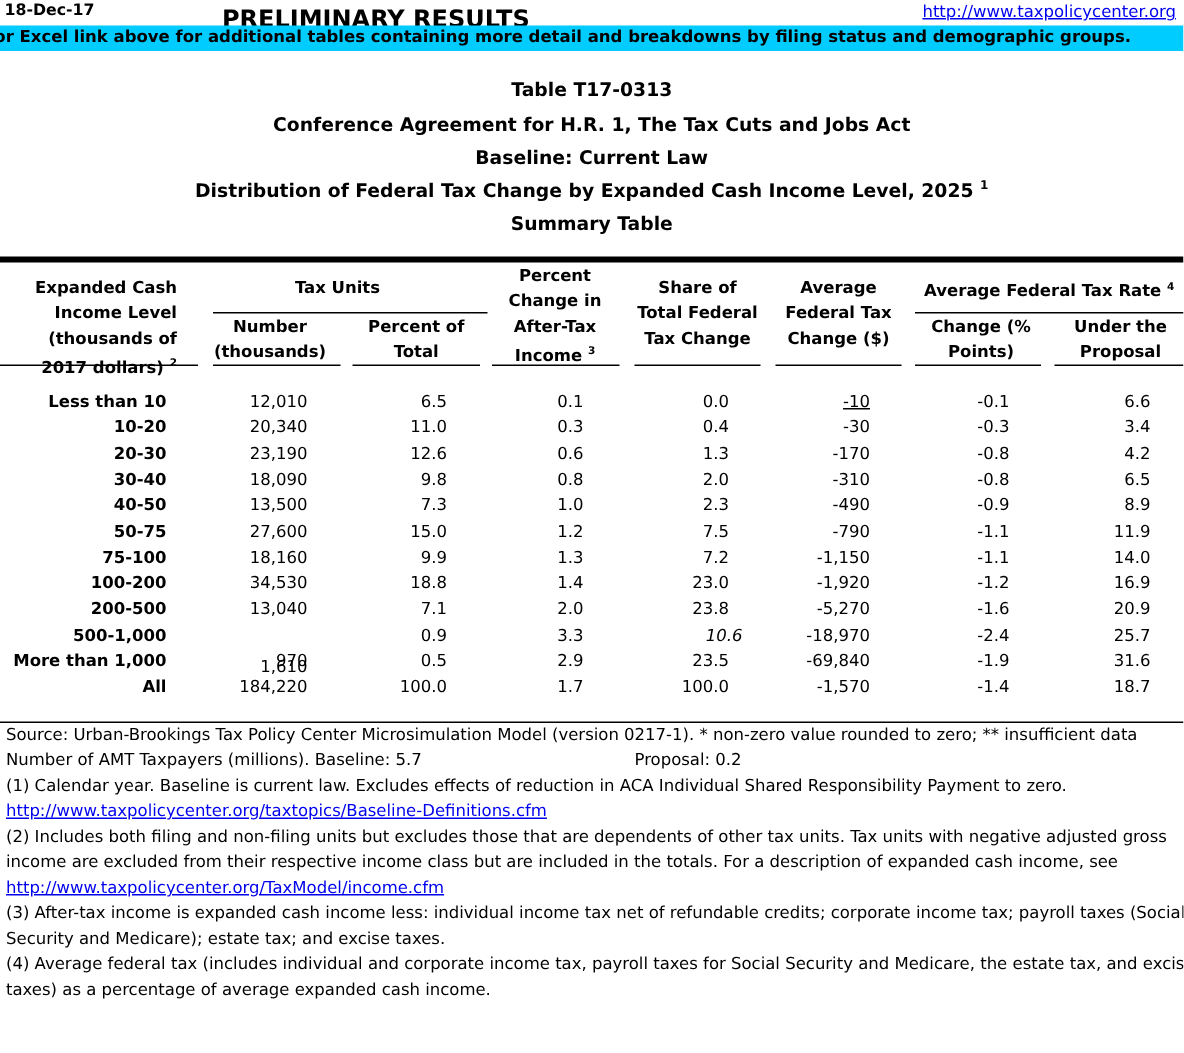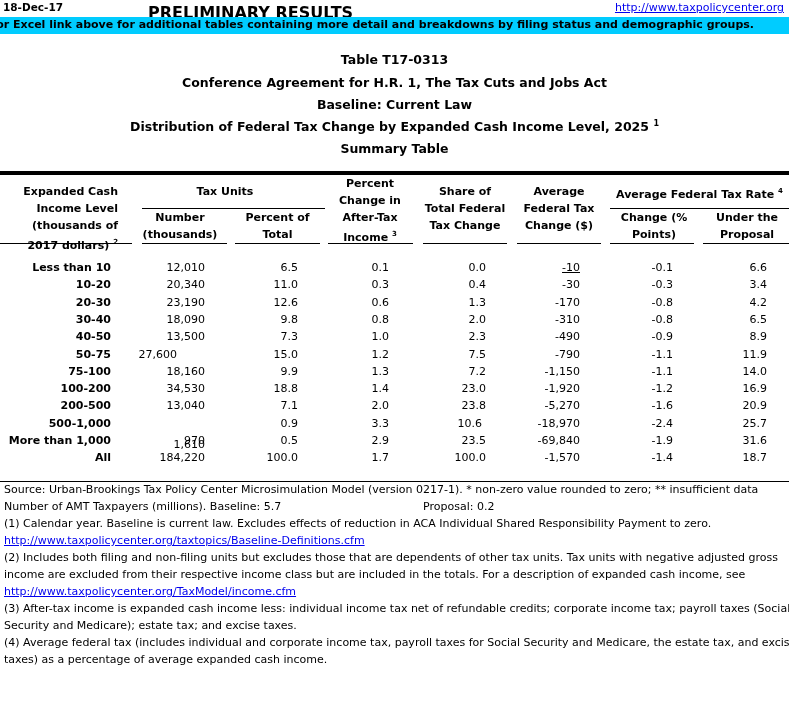--- a/index.html
+++ b/index.html
@@ -116,21 +116,21 @@
       <span class="cell" style="right: 584px; text-align: center;">13,500</span>
       <span class="cell" style="right: 491px;">7.3</span>
       <span class="cell" style="right: 400px;">1.0</span>
       <span class="cell" style="right: 303px;">2.3</span>
       <span class="cell" style="right: 209px;">-490</span>
       <span class="cell" style="right: 116px;">-0.9</span>
       <span class="cell" style="right: 22px;">8.9</span>
     </div>
     <div class="row" style="top: 347.5px;">
       <span class="cell lbl" style="right: 678px;">50-75</span>
-      <span class="cell" style="right: 612px;">27,600</span>
+      <span class="cell" style="right: 584px;">27,600</span>
       <span class="cell" style="right: 491px;">15.0</span>
       <span class="cell" style="right: 400px;">1.2</span>
       <span class="cell" style="right: 303px;">7.5</span>
       <span class="cell" style="right: 209px;">-790</span>
       <span class="cell" style="right: 116px;">-1.1</span>
       <span class="cell" style="right: 22px;">11.9</span>
     </div>
     <div class="row" style="top: 364.8px;">
       <span class="cell lbl" style="right: 678px;">75-100</span>
       <span class="cell" style="right: 584px;">18,160</span>
@@ -159,21 +159,21 @@
       <span class="cell" style="right: 303px;">23.8</span>
       <span class="cell" style="right: 209px;">-5,270</span>
       <span class="cell" style="right: 116px;">-1.6</span>
       <span class="cell" style="right: 22px;">20.9</span>
     </div>
     <div class="row" style="top: 416.7px;">
       <span class="cell lbl" style="right: 678px;">500-1,000</span>
       <span class="cell" style="right: 584px; margin-top: 21px;">1,610</span>
       <span class="cell" style="right: 491px;">0.9</span>
       <span class="cell" style="right: 400px;">3.3</span>
-      <span class="cell" style="right: 307px;">10.6</span>
+      <span class="cell" style="right: 294px; font-style: italic;">10.6</span>
       <span class="cell" style="right: 209px;">-18,970</span>
       <span class="cell" style="right: 116px;">-2.4</span>
       <span class="cell" style="right: 22px;">25.7</span>
     </div>
     <div class="row" style="top: 434px;">
       <span class="cell lbl" style="right: 678px;">More than 1,000</span>
       <span class="cell" style="right: 584px;">970</span>
       <span class="cell" style="right: 491px;">0.5</span>
       <span class="cell" style="right: 400px;">2.9</span>
       <span class="cell" style="right: 303px;">23.5</span>

